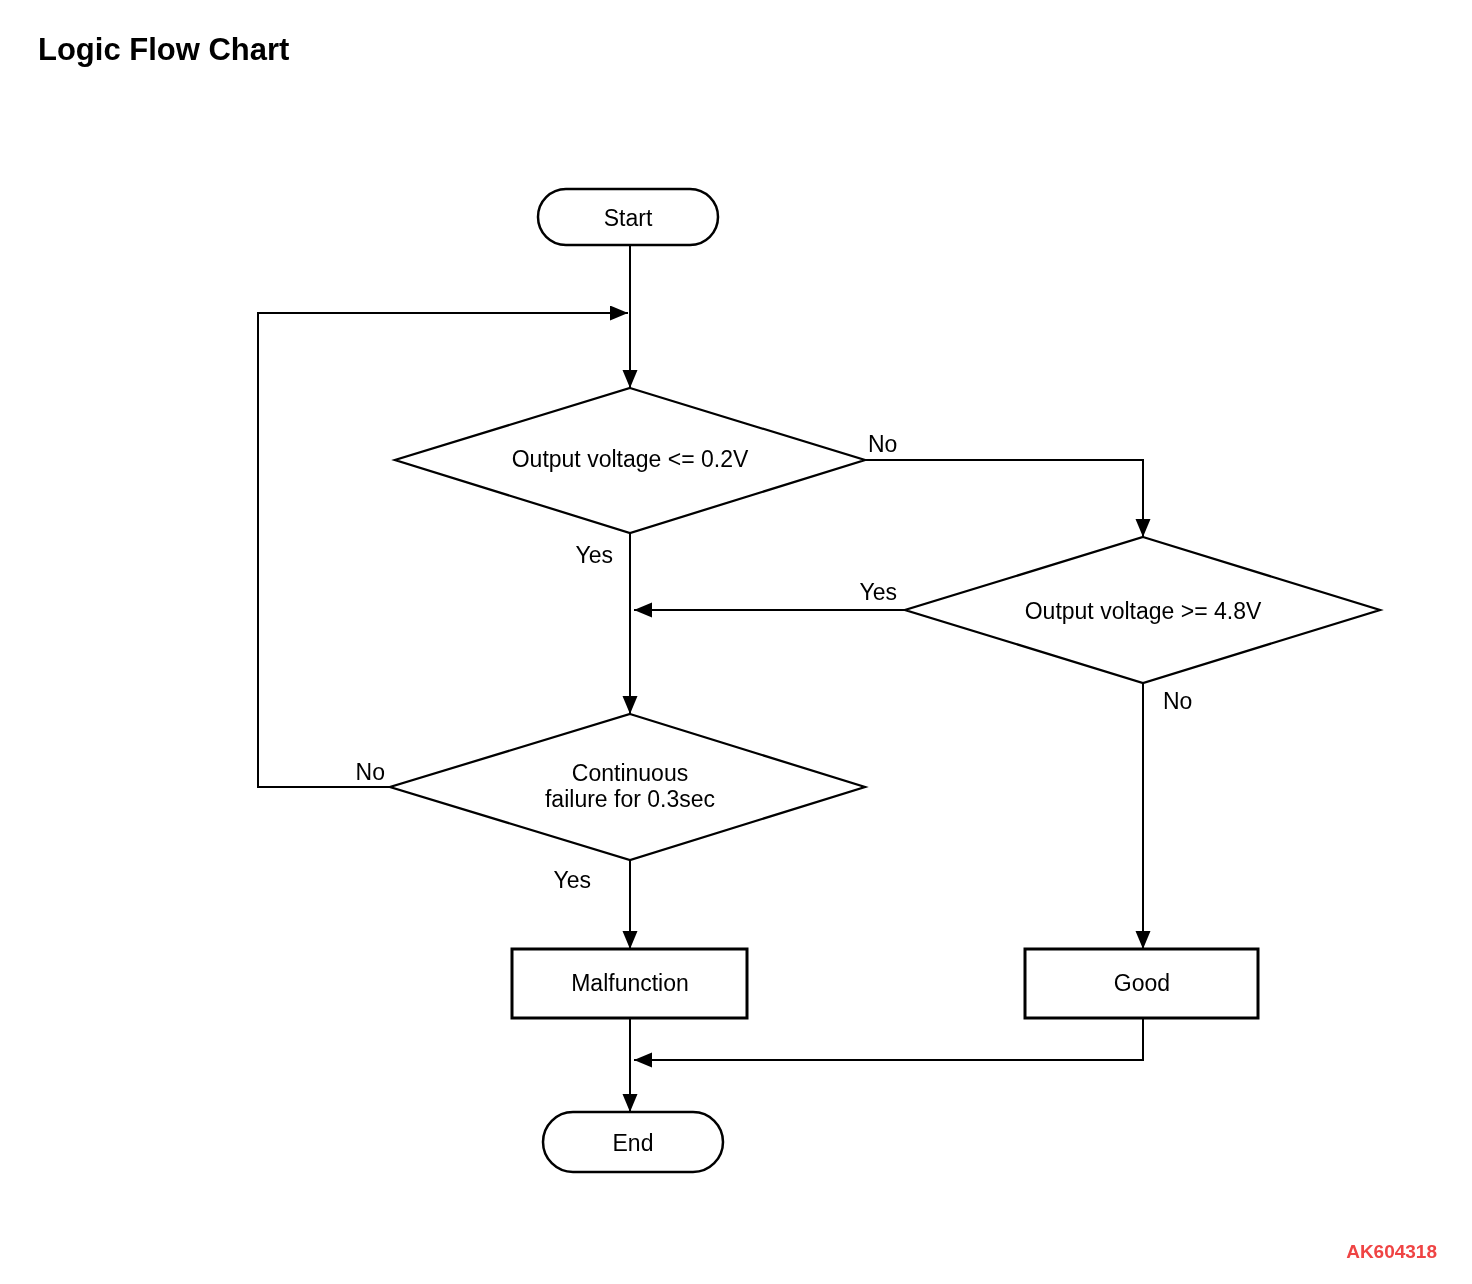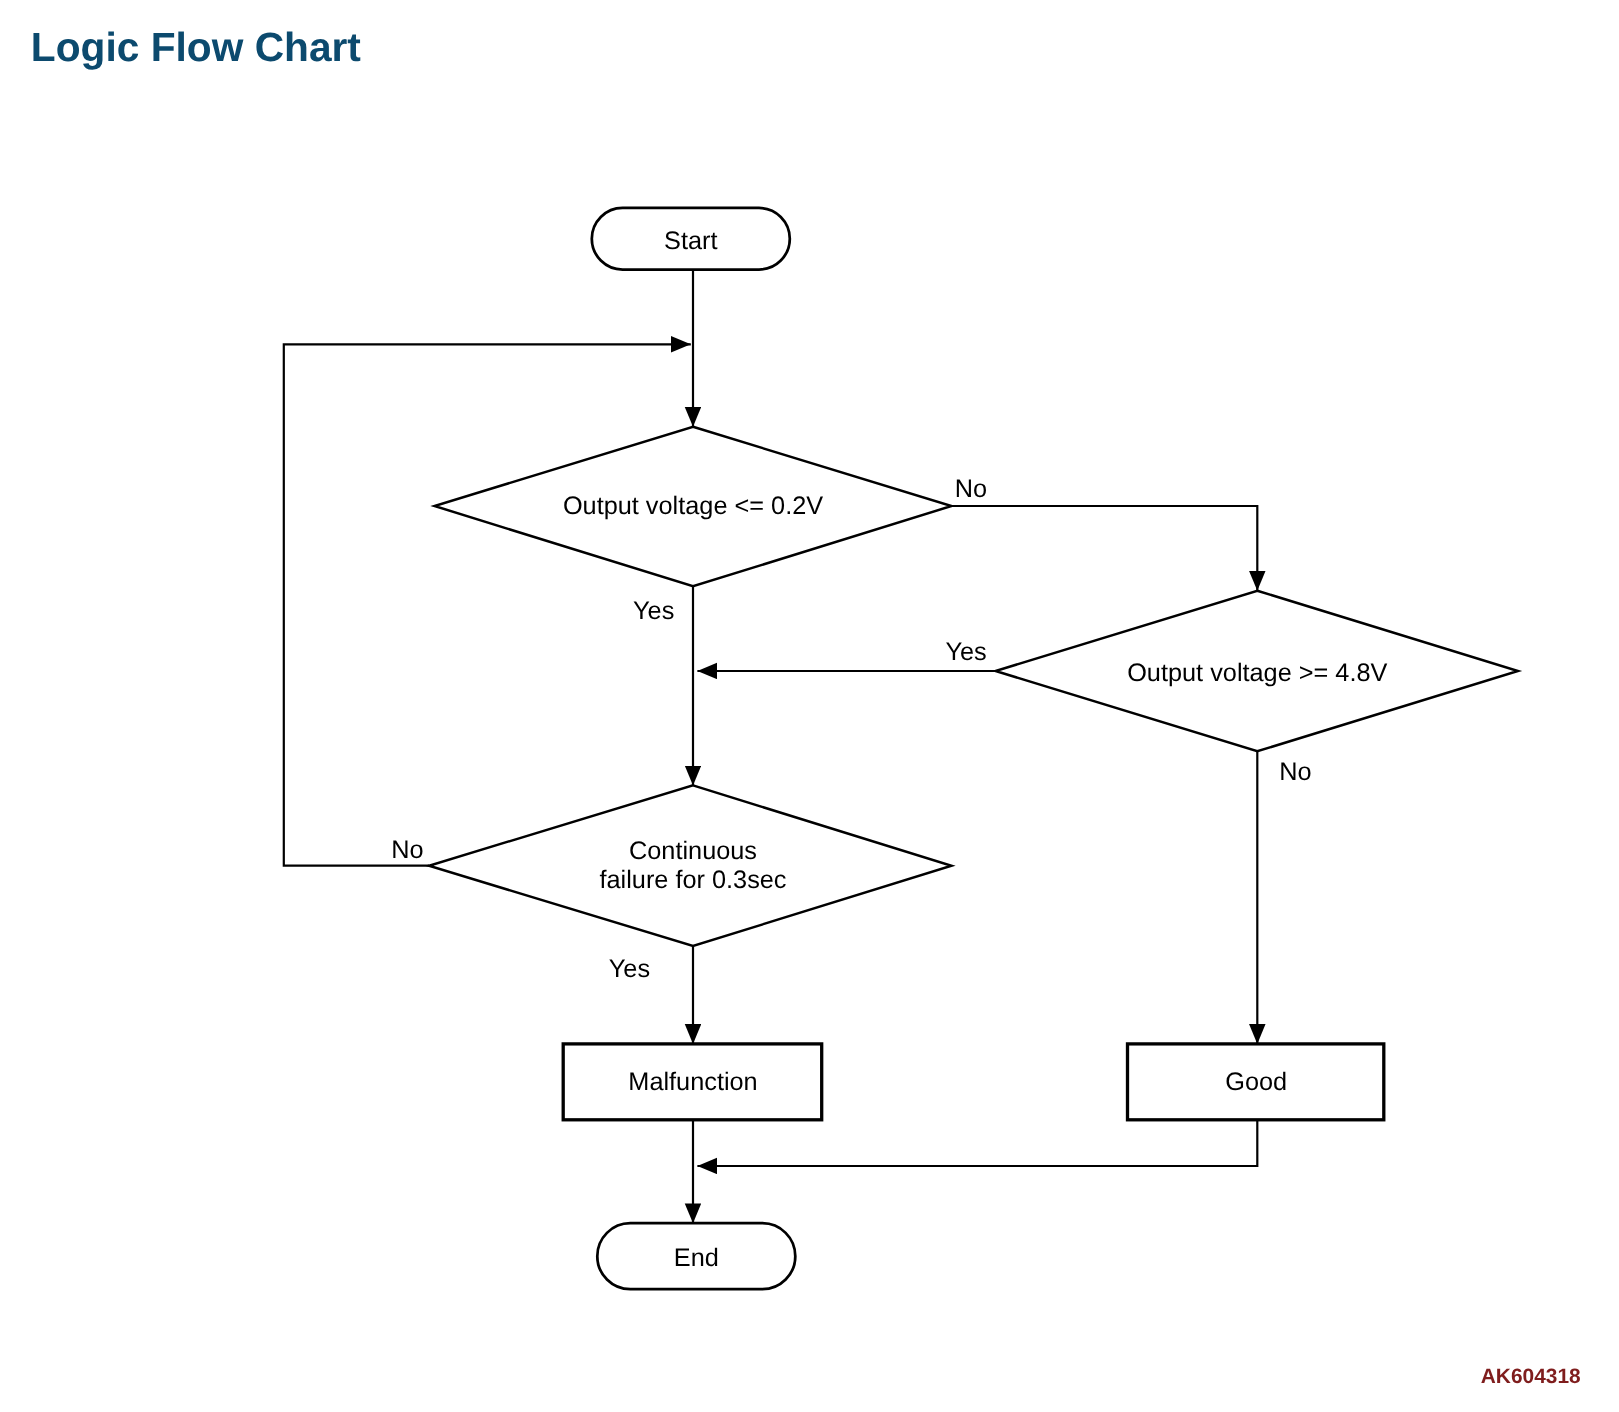--- a/index.html
+++ b/index.html
@@ -13,34 +13,34 @@
     height: 1284px;
     background: #ffffff;
     font-family: "Liberation Sans", "DejaVu Sans", sans-serif;
     color: #000000;
     overflow: hidden;
   }
   .page-title {
     position: absolute;
     left: 28px;
     top: 22px;
-    margin: 0;
-    font-size: 37px;
+    margin: 10px;
+    font-size: 31px;
     font-weight: 700;
     letter-spacing: 0px;
-    color: #0c4a6e;
+    color: #000000;
   }
   .figure-code {
     position: absolute;
     right: 35px;
     top: 1241px;
     margin: 0;
     font-size: 19px;
     font-weight: 700;
-    color: #7f1d1d;
+    color: #ef4444;
   }
   svg.flowchart {
     position: absolute;
     left: 0;
     top: 0;
   }
   .node-shape {
     fill: #ffffff;
     stroke: #000000;
   }

